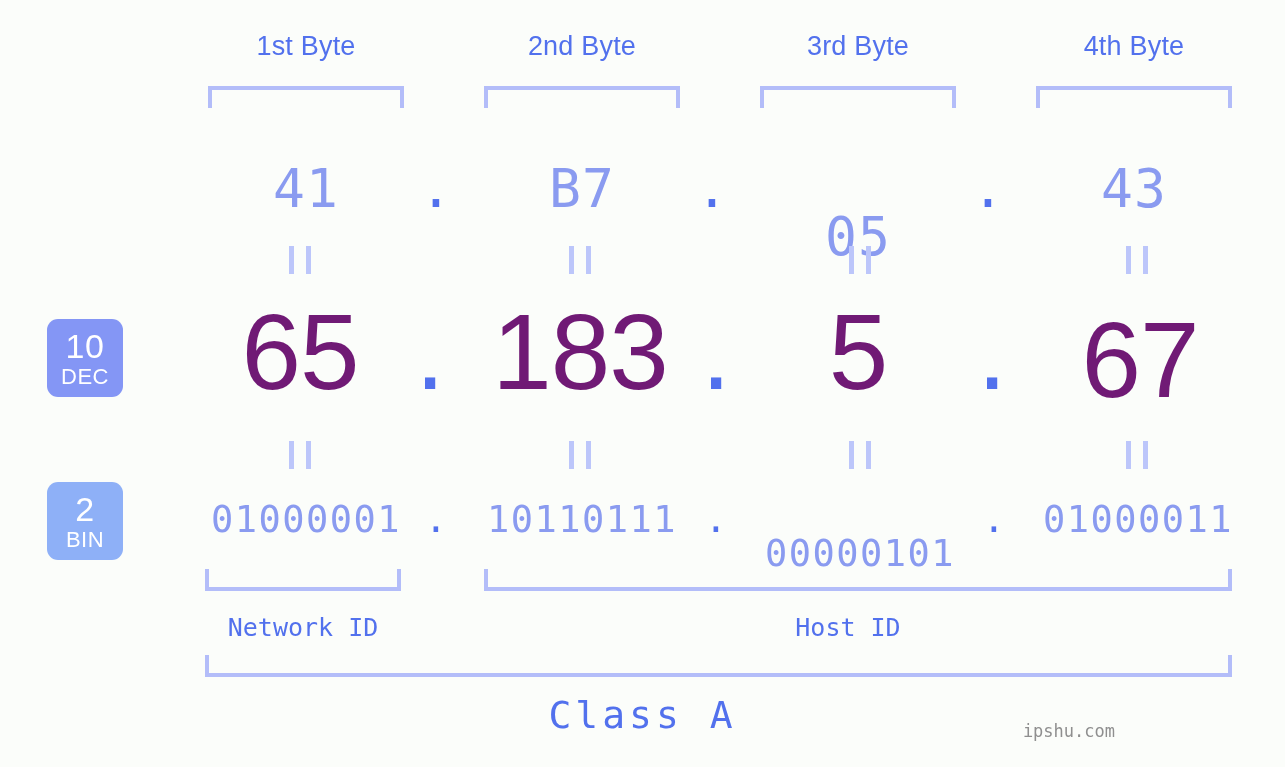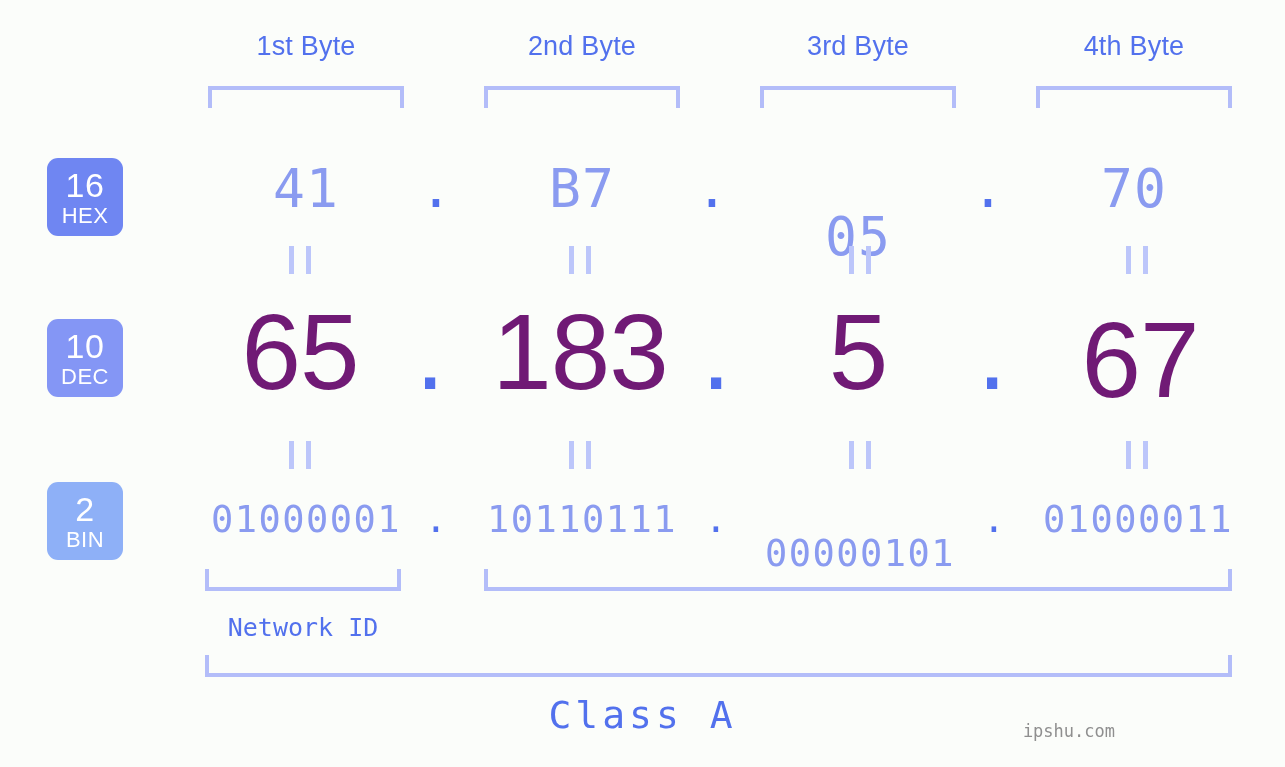--- a/index.html
+++ b/index.html
@@ -179,33 +179,29 @@
   <div class="byte-label" style="left:186px;">1st Byte</div>
   <div class="byte-label" style="left:462px;">2nd Byte</div>
   <div class="byte-label" style="left:738px;">3rd Byte</div>
   <div class="byte-label" style="left:1014px;">4th Byte</div>
 
   <div class="bracket down" style="left:208px;  top:86px; width:196px;"></div>
   <div class="bracket down" style="left:484px;  top:86px; width:196px;"></div>
   <div class="bracket down" style="left:760px;  top:86px; width:196px;"></div>
   <div class="bracket down" style="left:1036px; top:86px; width:196px;"></div>
 
-  <div class="badge" style="top:158px; background:#6f86f2;">
-    <span class="num">16</span>
-    <span class="name">HEX</span>
-  </div>
 
   <div class="row" style="top:158px;">
     <div class="cell hex-val" style="left:186px; top:0; width:240px;">41</div>
     <div class="cell hex-dot" style="left:406px; top:0; width:60px;">.</div>
     <div class="cell hex-val" style="left:462px; top:0; width:240px;">B7</div>
     <div class="cell hex-dot" style="left:682px; top:0; width:60px;">.</div>
     <div class="cell hex-val" style="left:738px; top:0; width:240px;margin-top:48px;">05</div>
     <div class="cell hex-dot" style="left:958px; top:0; width:60px;">.</div>
-    <div class="cell hex-val" style="left:1014px; top:0; width:240px;">70</div>
+    <div class="cell hex-val" style="left:1014px; top:0; width:240px;">43</div>
   </div>
 
   <div class="eq" style="left:289px; top:246px;">
     <i></i>
       <i></i>
   </div>
   <div class="eq" style="left:569px; top:246px;">
     <i></i>
       <i></i>
   </div>
@@ -262,19 +258,20 @@
     <div class="cell bin-dot" style="left:686px; top:0; width:60px;">.</div>
     <div class="cell bin-val" style="left:740px; top:0; width:240px;margin-top:34px;">00000101</div>
     <div class="cell bin-dot" style="left:964px; top:0; width:60px;">.</div>
     <div class="cell bin-val" style="left:1018px; top:0; width:240px;">01000011</div>
   </div>
 
   <div class="bracket up" style="left:205px; top:569px; width:196px;"></div>
   <div class="bracket up" style="left:484px; top:569px; width:748px;"></div>
 
   <div class="section-label" style="left:183px; top:613px; width:240px;">Network ID</div>
+  <div class="section-label" style="left:738px; top:613px; width:220px;">Host ID</div>
 
   <div class="bracket up" style="left:205px; top:655px; width:1027px;"></div>
   <div class="class-label" style="top:693px;">Class A</div>
 
   <div class="watermark">ipshu.com</div>
 
 </div>
 
 </body></html>

